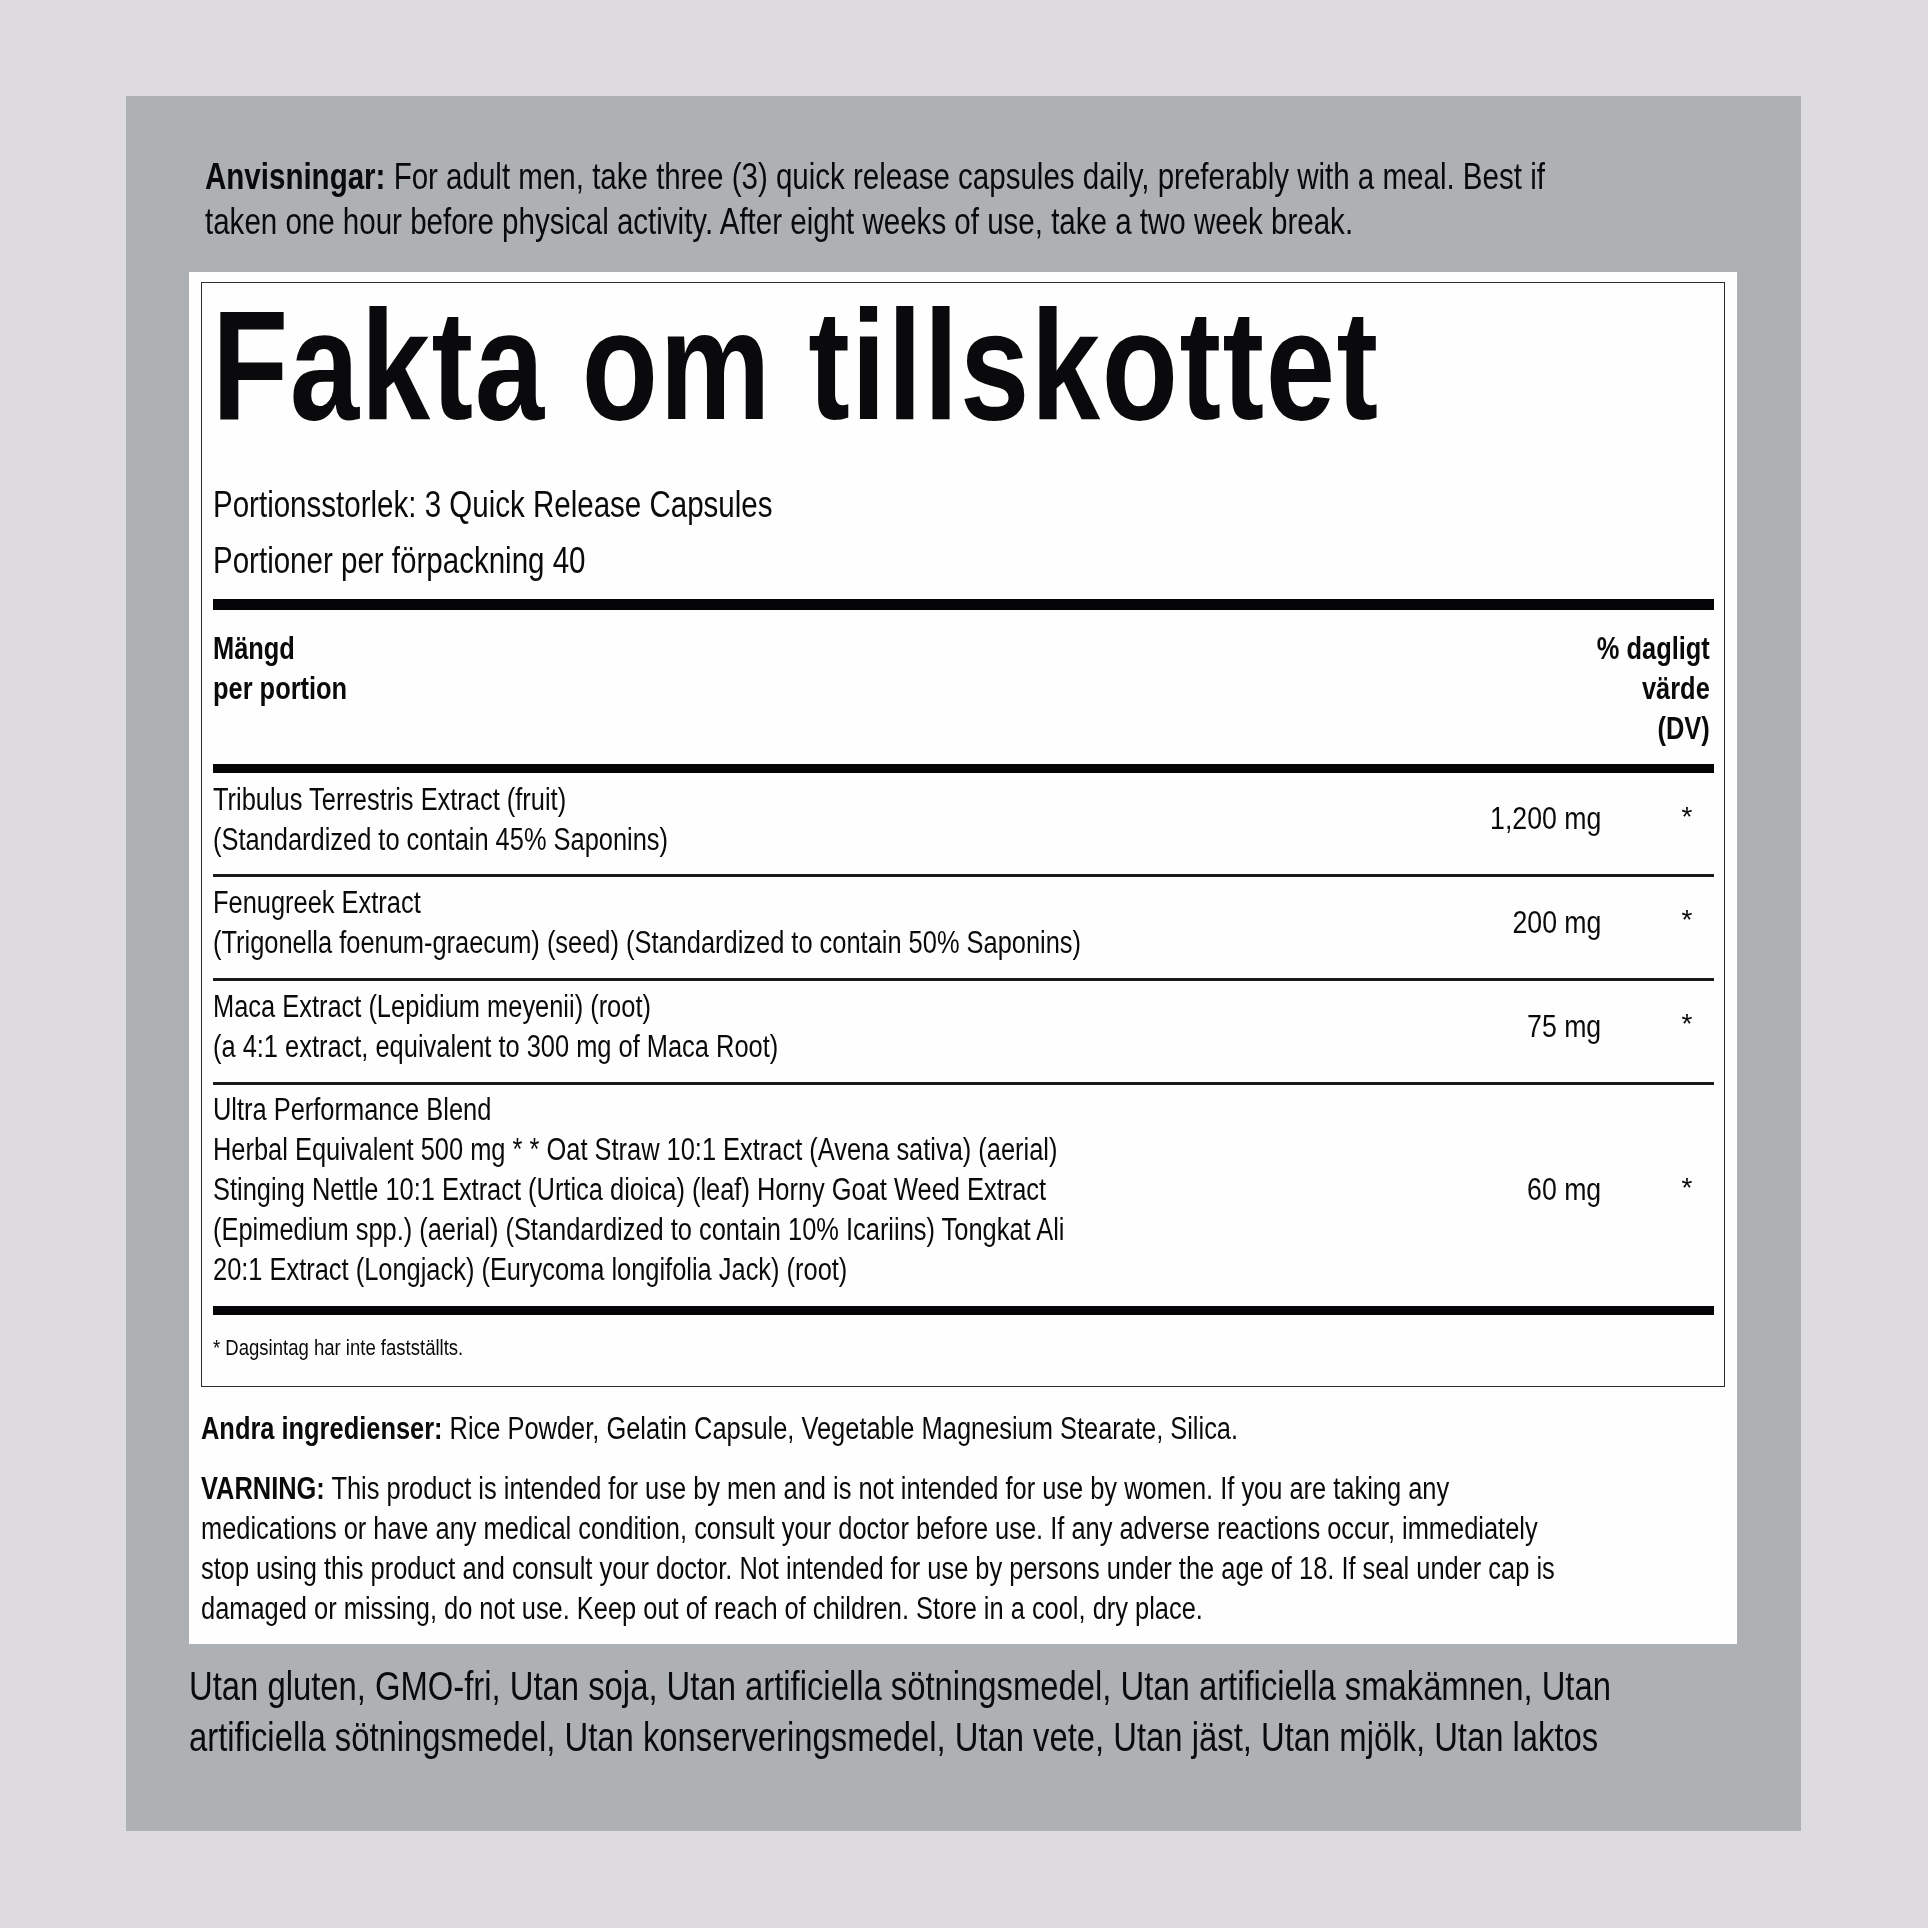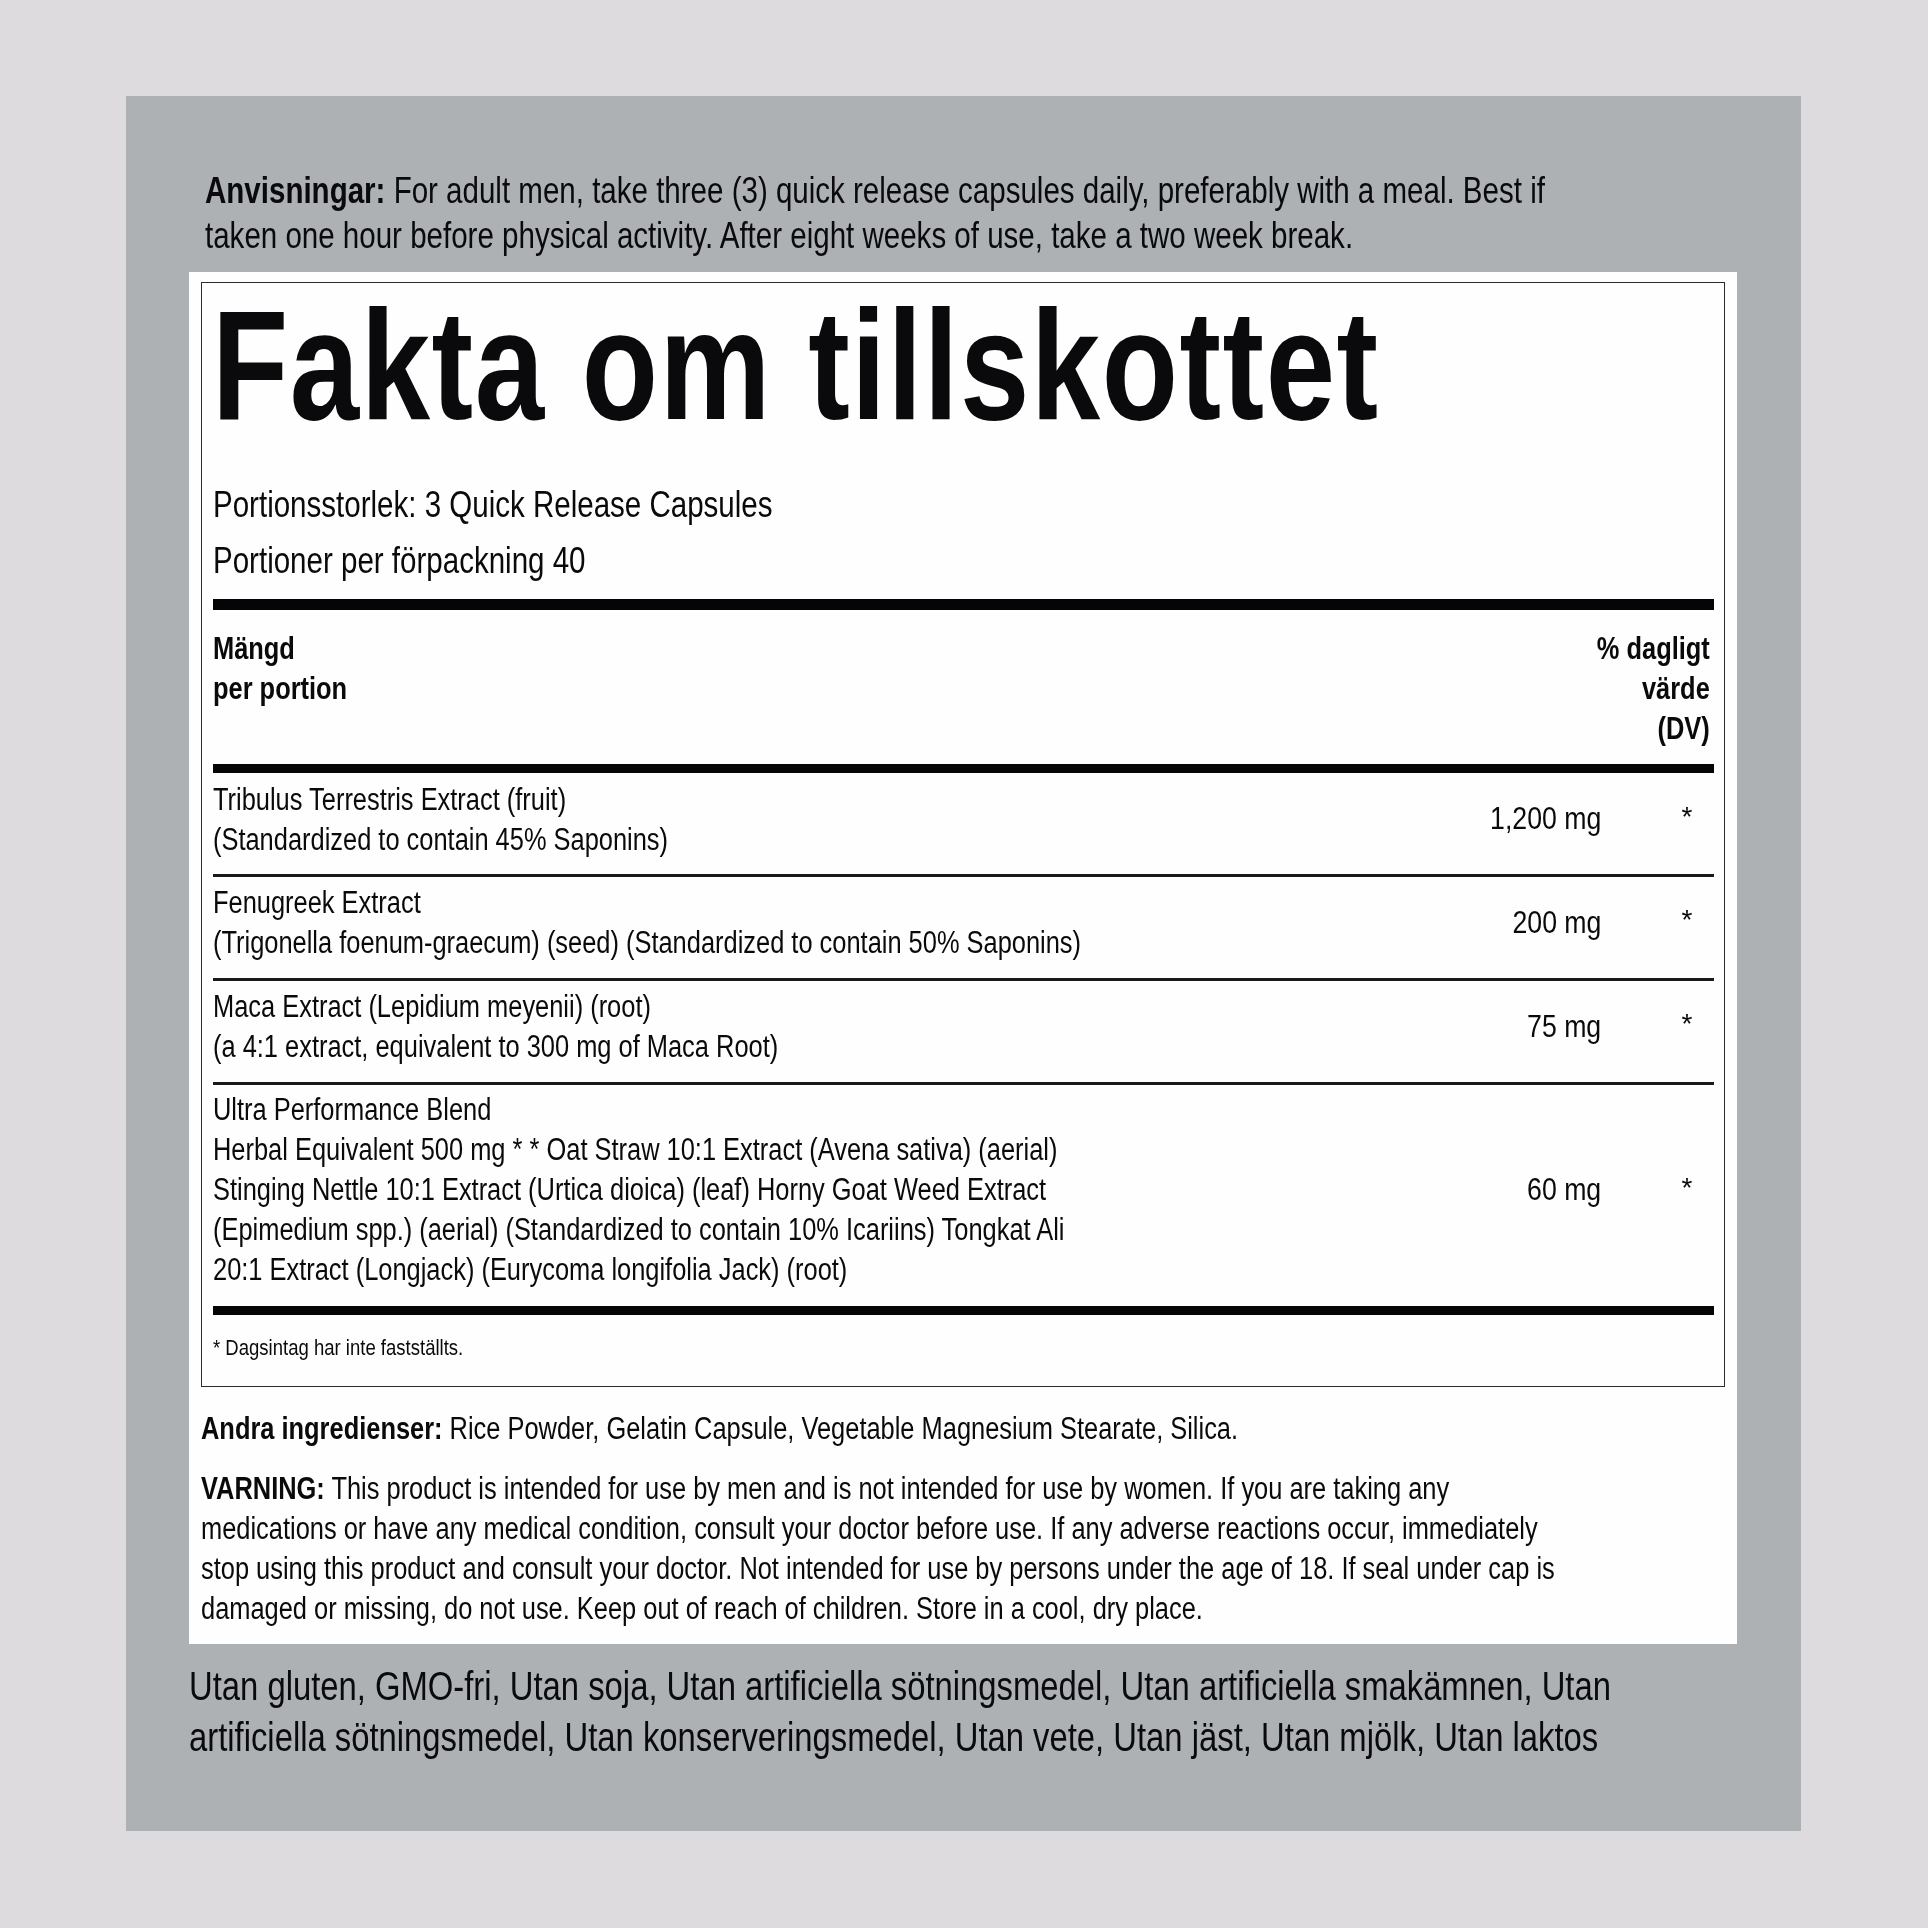--- a/index.html
+++ b/index.html
@@ -12,21 +12,21 @@
     color: #0a0a0c;
   }
   .panel {
     position: absolute;
     left: 126px; top: 96px;
     width: 1675px; height: 1735px;
     background: #adb1b4;
   }
   .directions {
     position: absolute;
-    left: 205px; top: 168px;
+    left: 205px; top: 154px;
     font-size: 36px;
     line-height: 45px;
   }
   .directions .line { display: block; transform: scaleX(0.82); transform-origin: 0 0; white-space: nowrap; }
   b, .bold { font-weight: 700; }
 
   .white {
     position: absolute;
     left: 189px; top: 272px;
     width: 1548px; height: 1372px;

